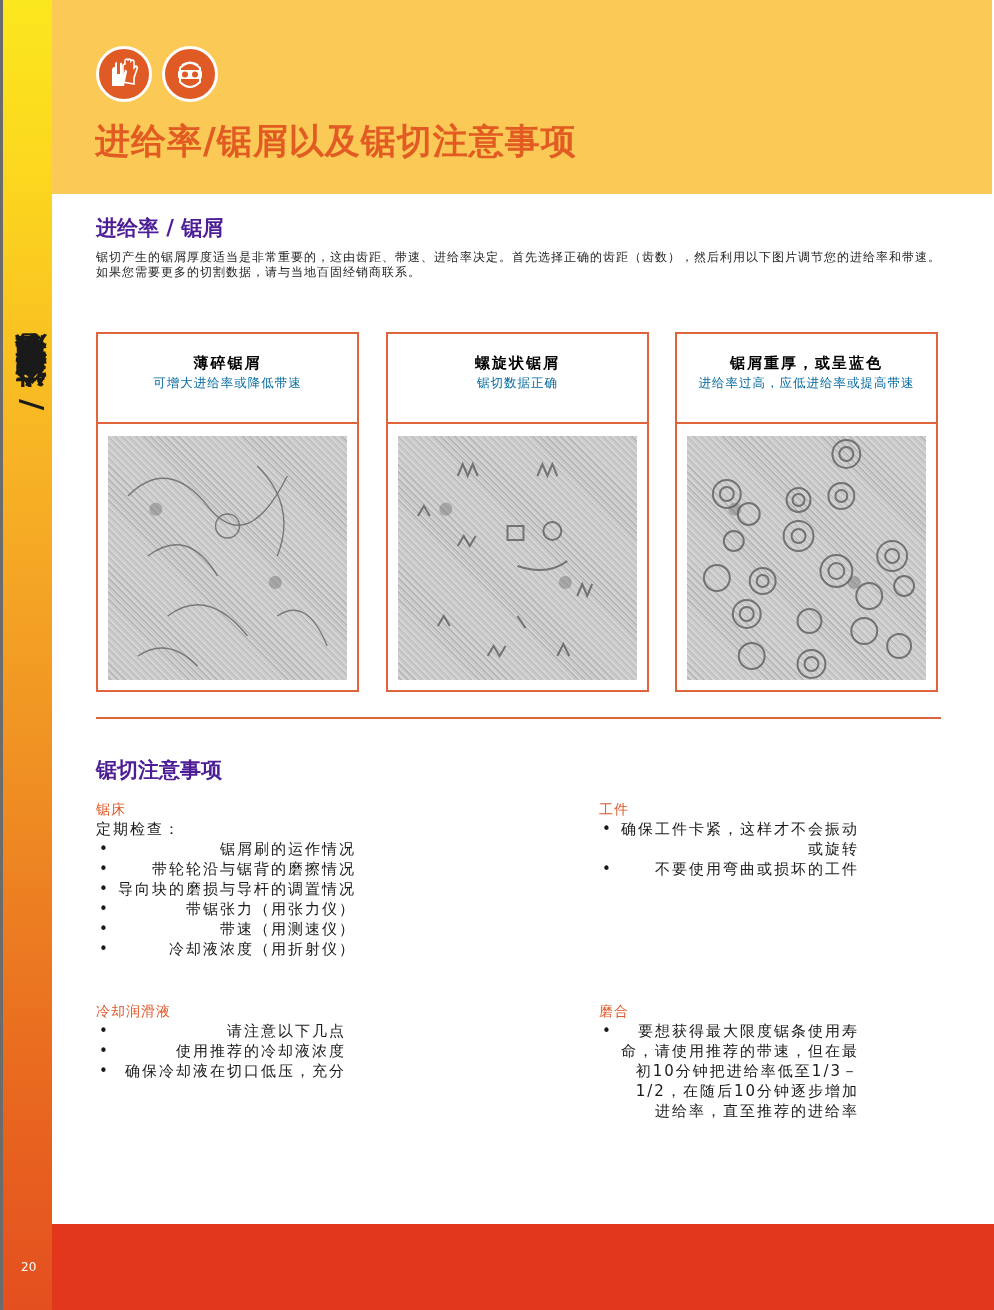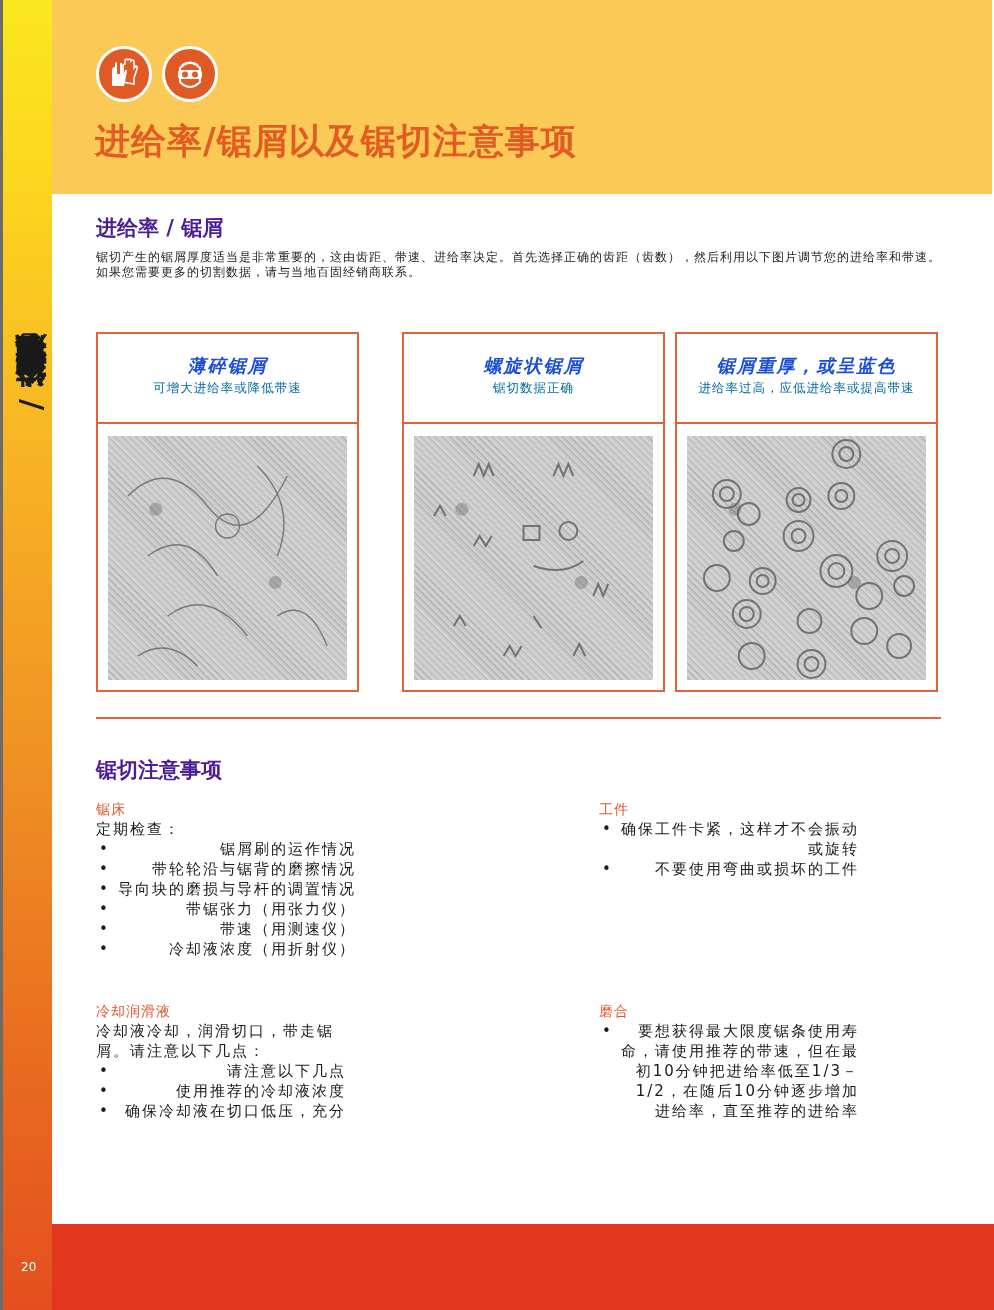--- a/index.html
+++ b/index.html
@@ -33,21 +33,21 @@
     position: absolute; left: 43px; top: 118px; font-size: 35px; font-weight: bold; color: #e25b23; letter-spacing: 1px;
   }
 
   .section-title { position: absolute; font-size: 21px; font-weight: bold; color: #4c1d95; }
   .intro { position: absolute; left: 96px; top: 250px; width: 850px; font-size: 12px; line-height: 15px; letter-spacing: 1px; color: #222; }
 
   .card { position: absolute; top: 332px; border: 2px solid #e0643a; }
   .card-head {
     height: 90px; border-bottom: 2px solid #e0643a; text-align: center; padding-top: 20px;
   }
-  .card-title { font-size: 18px; font-weight: bold; color: #1d4ed8; letter-spacing: 2px; font-style: italic; }
+  .card-title { font-size: 15px; font-weight: bold; color: #000000; letter-spacing: 2px; }
   .card-desc { font-size: 12.5px; color: #0369a1; line-height: 19px; letter-spacing: 1px; }
   .card-photo {
     position: absolute; top: 102px; left: 10px; right: 10px; height: 244px;
     background:
       radial-gradient(circle at 20% 30%, rgba(90,90,90,.35) 0 6px, transparent 7px),
       radial-gradient(circle at 70% 60%, rgba(90,90,90,.35) 0 6px, transparent 7px),
       repeating-linear-gradient(45deg, #c9c9c9 0 2px, #b5b5b5 2px 3px, #d4d4d4 3px 5px),
       #c4c4c4;
   }
   .card-photo svg { position: absolute; left: 0; top: 0; width: 100%; height: 100%; }
@@ -109,21 +109,21 @@
         <path d="M150 30 Q190 70 170 120"></path>
         <circle cx="120" cy="90" r="12"></circle>
         <path d="M60 180 Q100 150 140 200"></path>
         <path d="M170 180 Q200 160 220 210"></path>
         <path d="M30 220 Q60 200 90 230"></path>
       </g>
     </svg>
   </div>
 </div>
 
-<div class="card" style="left:402px; width:263px; height:360px;">
+<div class="card" style="left:386px; width:263px; height:360px;">
   <div class="card-head">
     <div class="card-title">螺旋状锯屑</div>
     <div class="card-desc">锯切数据正确</div>
   </div>
   <div class="card-photo">
     <svg viewBox="0 0 240 244" preserveAspectRatio="none">
       <g fill="none" stroke="#555" stroke-width="2" opacity=".75">
         <path d="M60 40 l5 -12 l5 12 l5 -12 l5 12"></path>
         <path d="M140 40 l5 -12 l5 12 l5 -12 l5 12"></path>
         <path d="M20 80 l6 -10 l6 10"></path>
@@ -195,21 +195,20 @@
     <li>带轮轮沿与锯背的磨擦情况</li>
     <li>导向块的磨损与导杆的调置情况</li>
     <li>带锯张力（用张力仪）</li>
     <li>带速（用测速仪）</li>
     <li>冷却液浓度（用折射仪）</li>
   </ul>
 </div>
 
 <div class="block" style="left:96px; top:1001px; width:250px;">
   <div class="block-title">冷却润滑液</div>
-  <div>冷却液冷却，润滑切口，带走锯屑。请注意以下几点：</div>
   <ul class="bullets">
     <li>请注意以下几点</li>
     <li>使用推荐的冷却液浓度</li>
     <li>确保冷却液在切口低压，充分</li>
   </ul>
 </div>
 
 <div class="block" style="left:599px; top:799px; width:260px;">
   <div class="block-title">工件</div>
   <ul class="bullets">

